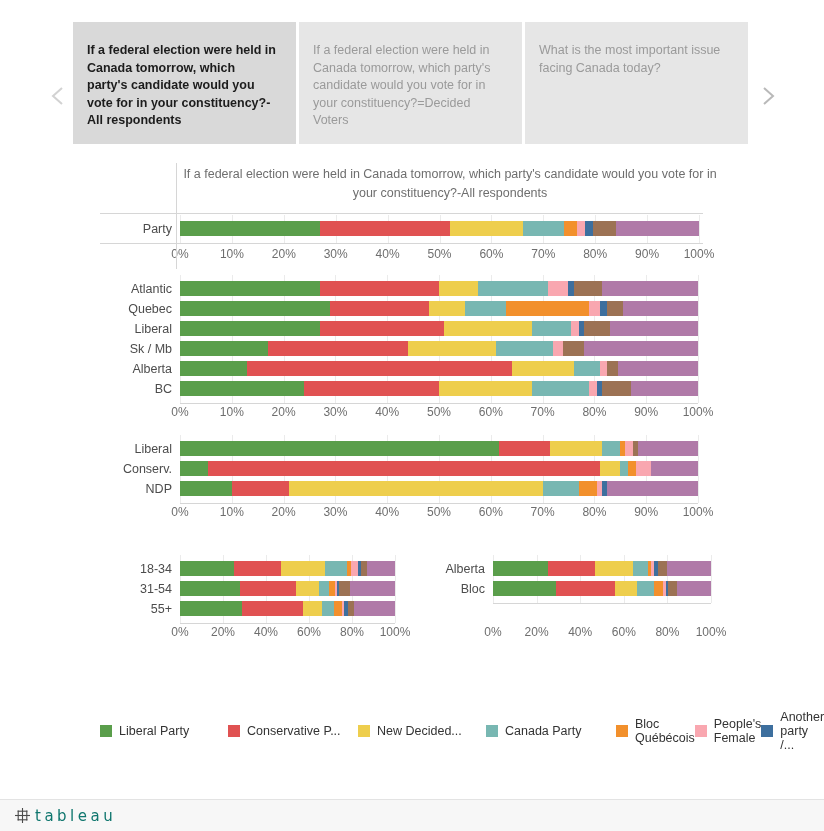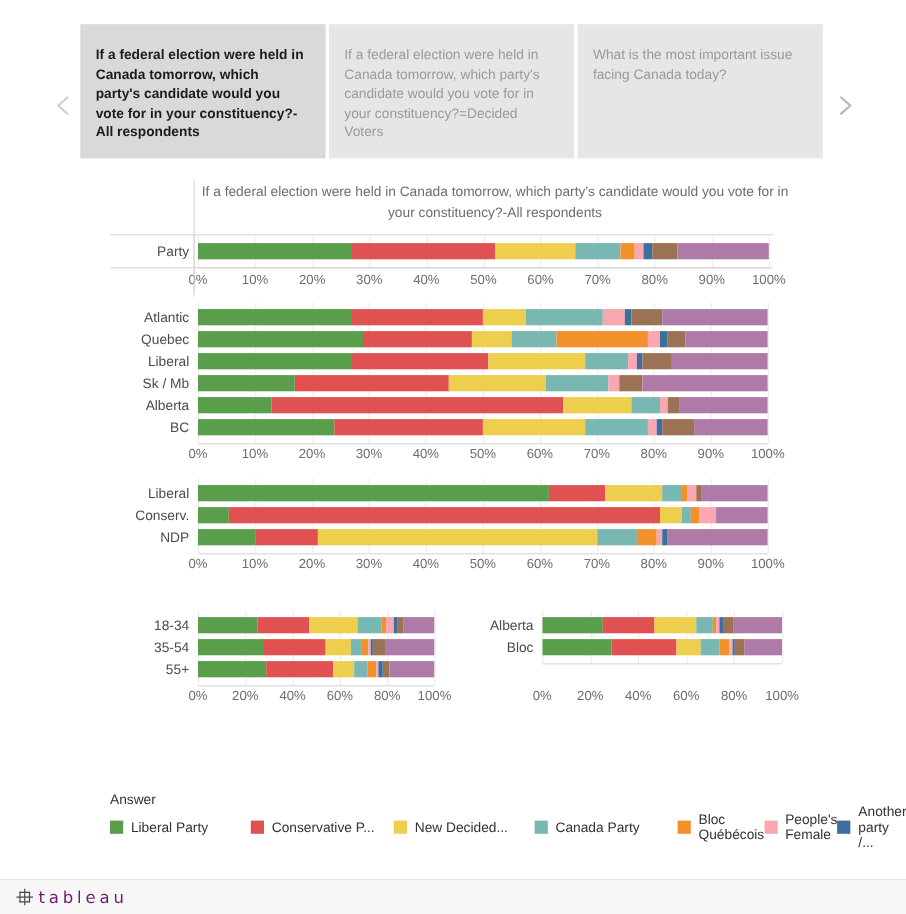--- a/index.html
+++ b/index.html
@@ -80,21 +80,21 @@
     align-items:center;
   }
   .legend-item{display:flex;align-items:center;gap:7px;font-size:12.5px;color:#333;cursor:pointer;}
   .swatch{width:12px;height:12px;flex:0 0 12px;}
   
   .footer{
     position:absolute;left:0;bottom:0;width:824px;height:31px;
     background:#f7f7f7;border-top:1px solid #e3e3e3;
     display:flex;align-items:center;
   }
-  .tlogo{display:flex;align-items:center;margin-left:14px;gap:4px;color:#701a75;}
+  .tlogo{display:flex;align-items:center;margin-left:14px;gap:4px;color:#0f766e;}
   .tword{font-size:15px;letter-spacing:3.5px;font-family:"DejaVu Sans",sans-serif;}
 </style>
 </head>
 <body>
 
 <div class="story-strip">
   <div class="chev chev-left">
     <svg width="24" height="24" viewBox="0 0 24 24">
       <polyline points="16,4 7,12 16,20" fill="none" stroke="#d2d2d2" stroke-width="2"></polyline>
     </svg>
@@ -303,21 +303,21 @@
       <span style="width: 53.75px; background: rgb(90, 158, 75);"></span>
       <span style="width: 47.3px; background: rgb(224, 82, 82);"></span>
       <span style="width: 44.075px; background: rgb(238, 206, 77);"></span>
       <span style="width: 21.5px; background: rgb(120, 183, 178);"></span>
       <span style="width: 4.3px; background: rgb(242, 144, 44);"></span>
       <span style="width: 7.525px; background: rgb(249, 167, 176);"></span>
       <span style="width: 2.15px; background: rgb(61, 111, 158);"></span>
       <span style="width: 6.45px; background: rgb(156, 114, 84);"></span>
       <span style="width: 27.95px; background: rgb(176, 122, 168);"></span>
     </div>
-    <div class="rowlabel" style="left: 52px; top: 427px; width: 120px;">35-54</div>
+    <div class="rowlabel" style="left: 52px; top: 427px; width: 120px;">31-54</div>
     <div class="bar" style="left: 180px; top: 426px; width: 215px;">
       <span style="width: 60.2px; background: rgb(90, 158, 75);"></span>
       <span style="width: 55.9px; background: rgb(224, 82, 82);"></span>
       <span style="width: 22.575px; background: rgb(238, 206, 77);"></span>
       <span style="width: 10.75px; background: rgb(120, 183, 178);"></span>
       <span style="width: 5.375px; background: rgb(242, 144, 44);"></span>
       <span style="width: 2.15px; background: rgb(249, 167, 176);"></span>
       <span style="width: 2.15px; background: rgb(61, 111, 158);"></span>
       <span style="width: 10.75px; background: rgb(156, 114, 84);"></span>
       <span style="width: 45.15px; background: rgb(176, 122, 168);"></span>
@@ -377,21 +377,20 @@
     <div class="tick" style="left: 580.2px; top: 470px;">40%</div>
     <div class="tick" style="left: 623.8px; top: 470px;">60%</div>
     <div class="tick" style="left: 667.4px; top: 470px;">80%</div>
     <div class="tick" style="left: 711px; top: 470px;">100%</div>
     <div class="hrule" style="left: 100px; top: 58px; width: 603px;"></div>
     <div class="hrule" style="left: 100px; top: 88px; width: 603px;"></div>
     <div class="vrule" style="left: 176px; top: 58px; height: 52px;"></div>
   </div>
 
 <div class="legend">
-  <div class="legend-title">Answer</div>
   <div class="legend-grid" id="legend-grid">
       <div class="legend-item">
         <span class="swatch" style="background: rgb(90, 158, 75);"></span>
         <span>Liberal Party</span>
       </div>
       <div class="legend-item">
         <span class="swatch" style="background: rgb(224, 82, 82);"></span>
         <span>Conservative P...</span>
       </div>
       <div class="legend-item">

